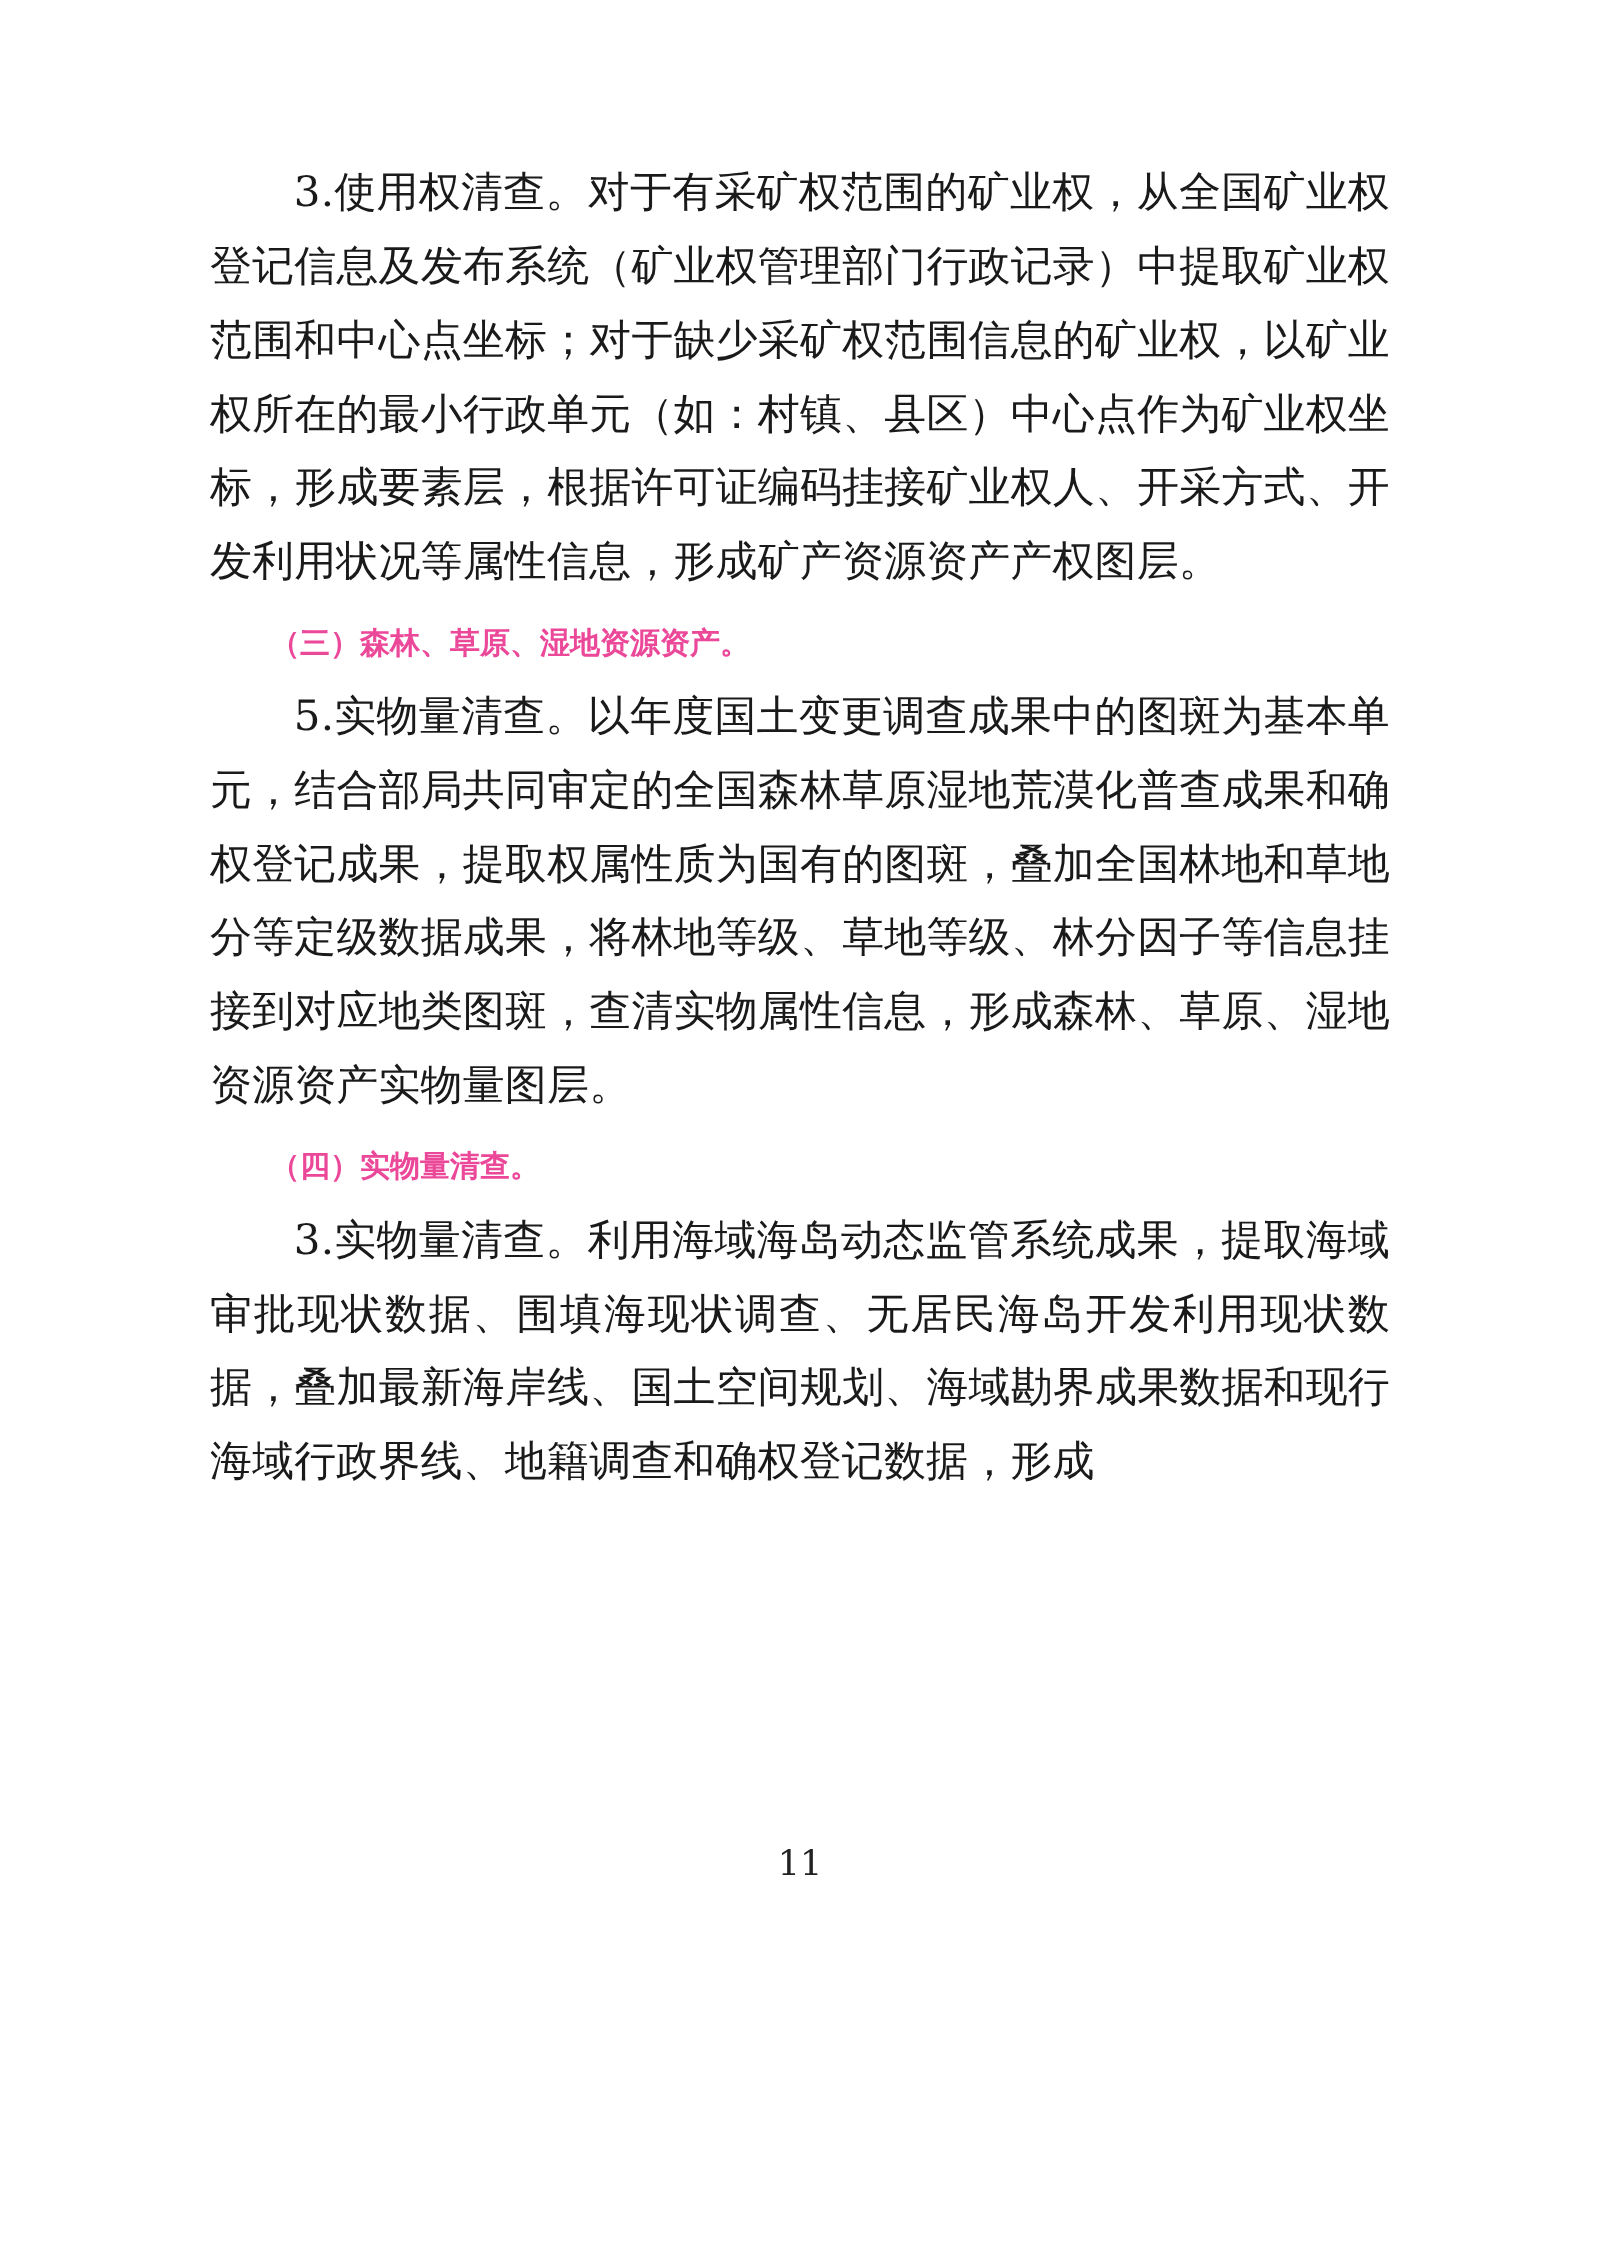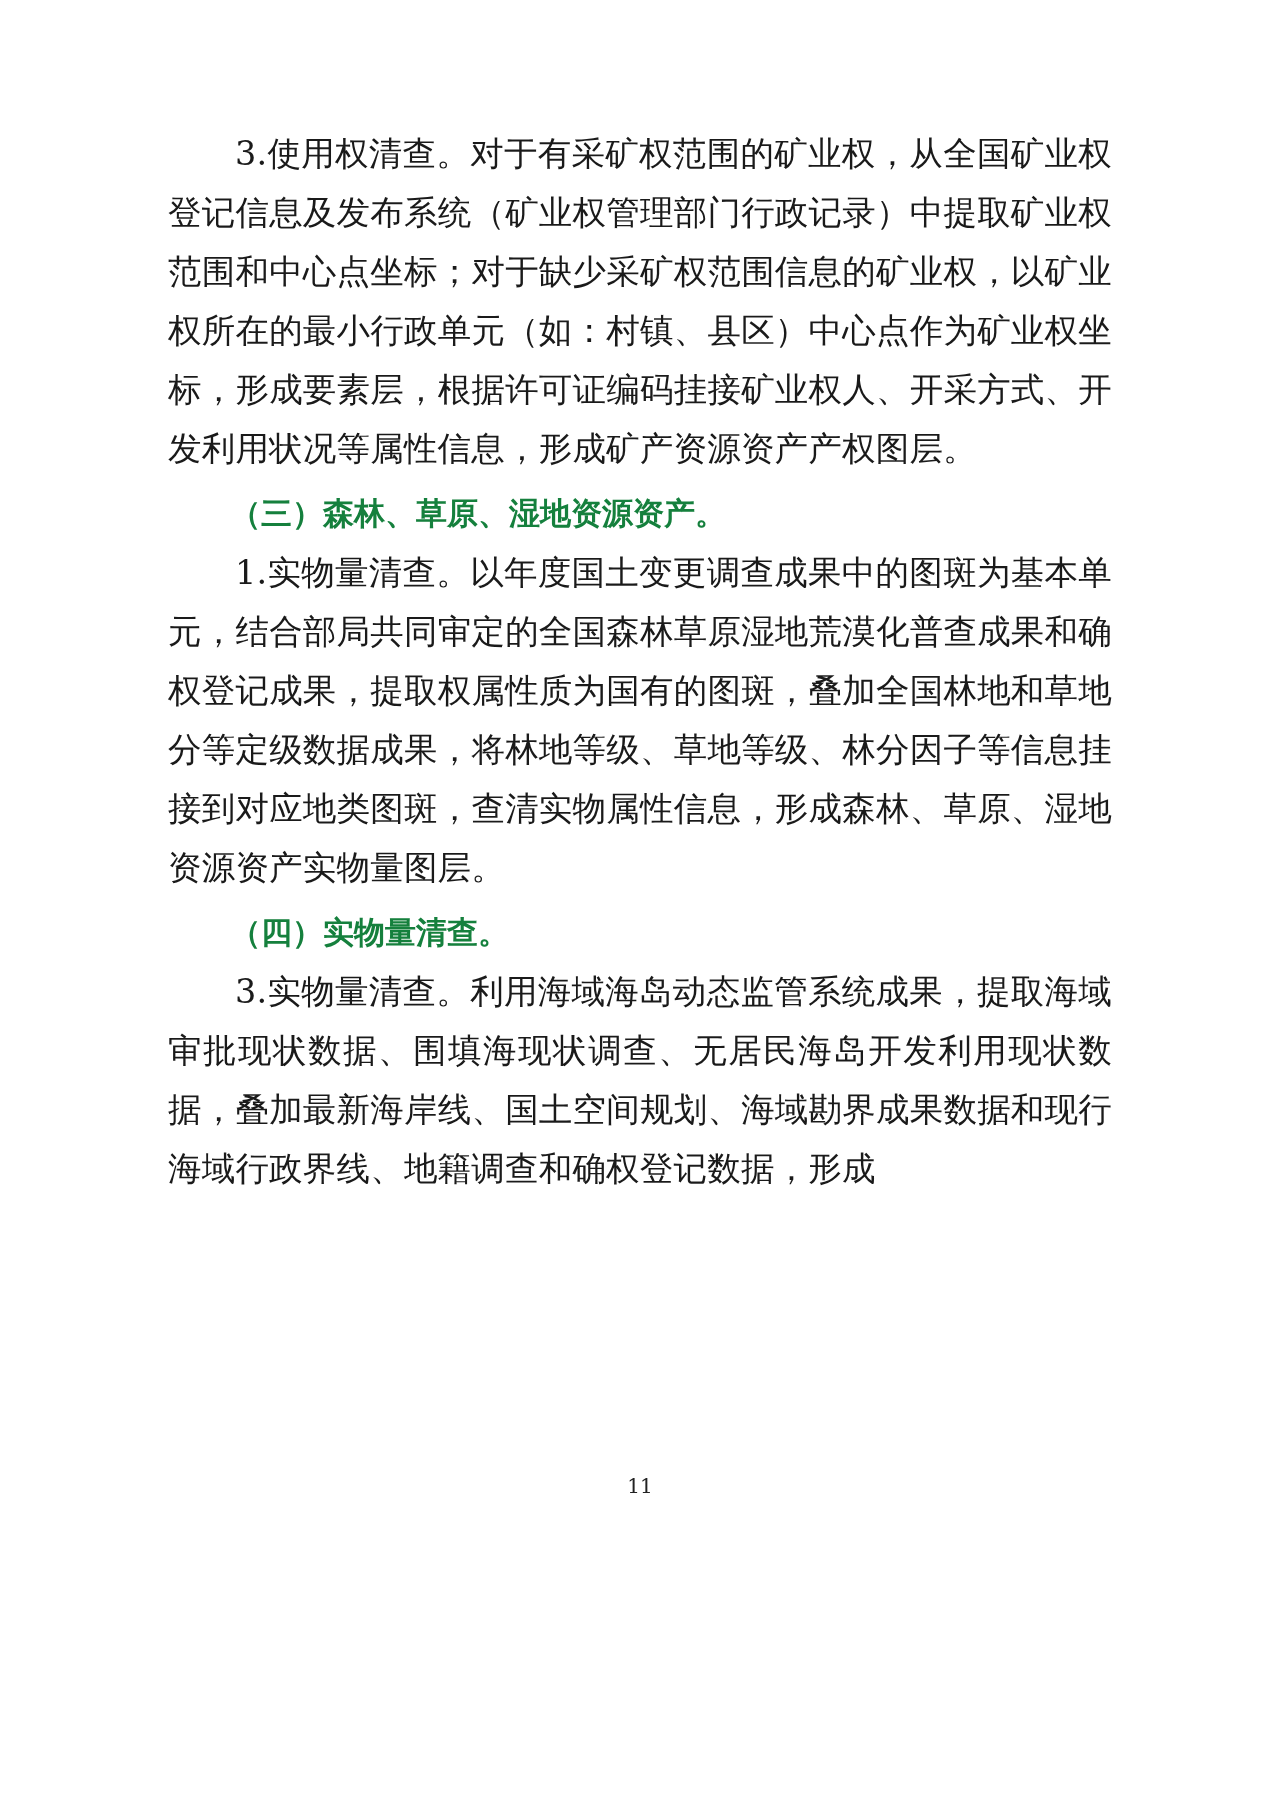--- a/index.html
+++ b/index.html
@@ -31,49 +31,49 @@
     margin: 0 0 0 0;
     letter-spacing: 0.2px;
     text-indent: 2em;
     word-break: break-all;
   }
   .para + .para {
     margin-top: 6px;
   }
   .heading {
     font-family: "DejaVu Serif", "Liberation Serif", serif;
-    font-size: 31px;
+    font-size: 24px;
     line-height: 59px;
-    color: #15803d;
+    color: #ec4899;
     text-indent: 2em;
     font-weight: 600;
     margin: 6px 0 0 0;
   }
   .page-number {
     position: absolute;
     left: 0;
     right: 0;
     top: 1470px;
     text-align: center;
     font-family: "DejaVu Serif", "Liberation Serif", serif;
-    font-size: 20px;
+    font-size: 28px;
     color: #222222;
   }
 </style>
 </head>
 <body>
 
 <div class="page">
   <div class="content">
 
     <p class="para">3.使用权清查。对于有采矿权范围的矿业权，从全国矿业权登记信息及发布系统（矿业权管理部门行政记录）中提取矿业权范围和中心点坐标；对于缺少采矿权范围信息的矿业权，以矿业权所在的最小行政单元（如：村镇、县区）中心点作为矿业权坐标，形成要素层，根据许可证编码挂接矿业权人、开采方式、开发利用状况等属性信息，形成矿产资源资产产权图层。</p>
 
     <p class="heading">（三）森林、草原、湿地资源资产。</p>
 
-    <p class="para">1.实物量清查。以年度国土变更调查成果中的图斑为基本单元，结合部局共同审定的全国森林草原湿地荒漠化普查成果和确权登记成果，提取权属性质为国有的图斑，叠加全国林地和草地分等定级数据成果，将林地等级、草地等级、林分因子等信息挂接到对应地类图斑，查清实物属性信息，形成森林、草原、湿地资源资产实物量图层。</p>
+    <p class="para">5.实物量清查。以年度国土变更调查成果中的图斑为基本单元，结合部局共同审定的全国森林草原湿地荒漠化普查成果和确权登记成果，提取权属性质为国有的图斑，叠加全国林地和草地分等定级数据成果，将林地等级、草地等级、林分因子等信息挂接到对应地类图斑，查清实物属性信息，形成森林、草原、湿地资源资产实物量图层。</p>
 
 
     <p class="heading">（四）实物量清查。</p>
 
     <p class="para">3.实物量清查。利用海域海岛动态监管系统成果，提取海域审批现状数据、围填海现状调查、无居民海岛开发利用现状数据，叠加最新海岸线、国土空间规划、海域勘界成果数据和现行海域行政界线、地籍调查和确权登记数据，形成</p>
 
   </div>
 
   <div class="page-number">11</div>
 </div>

